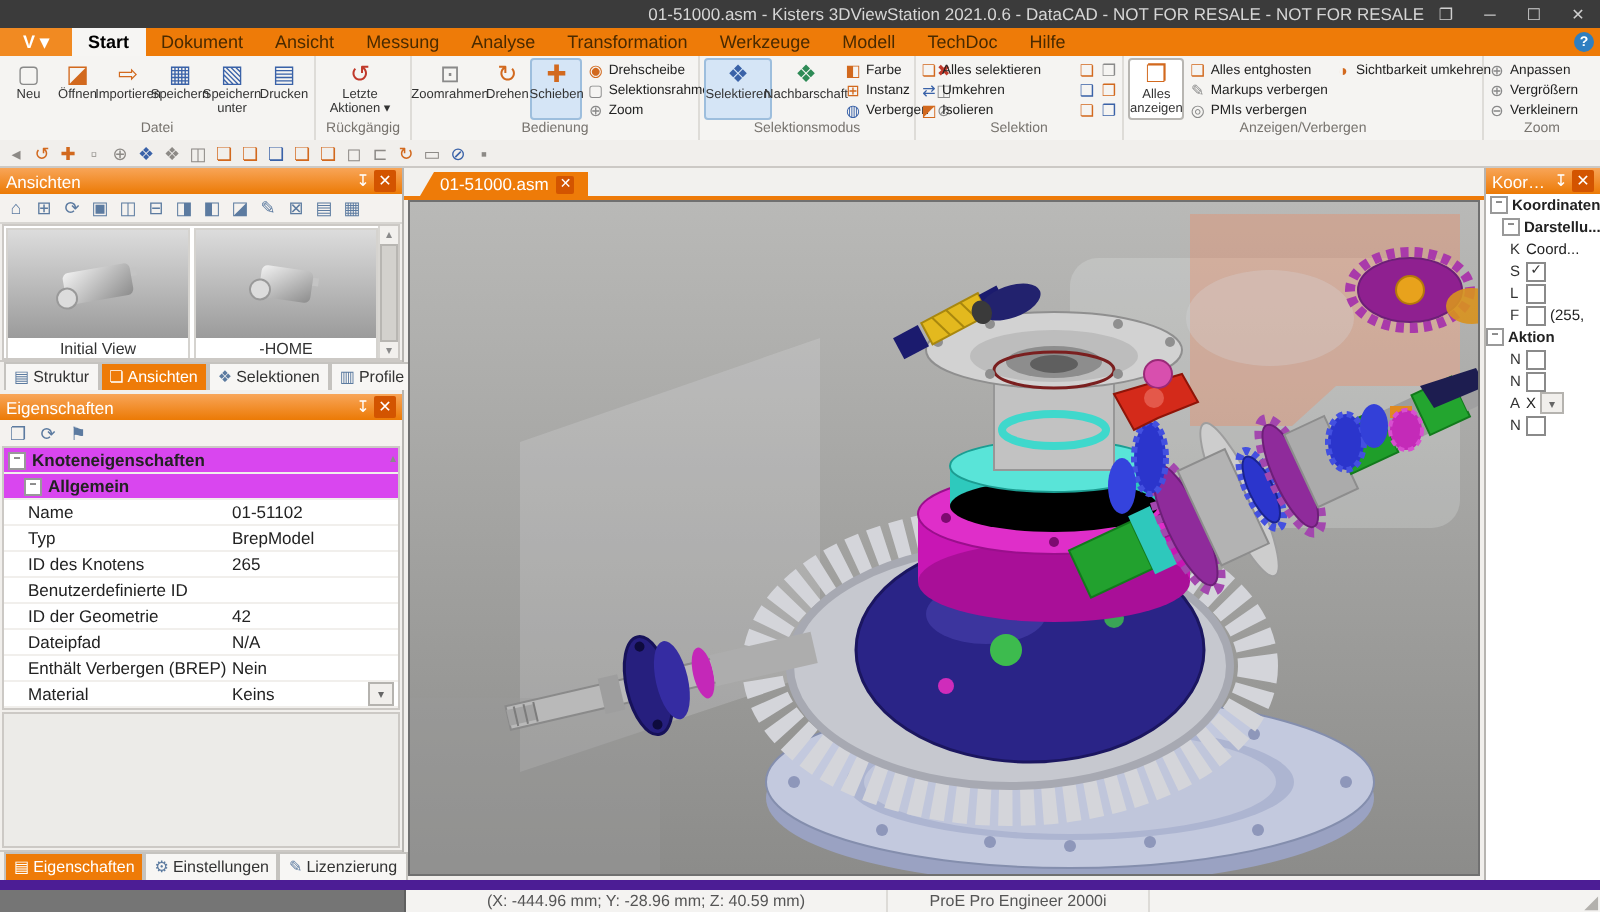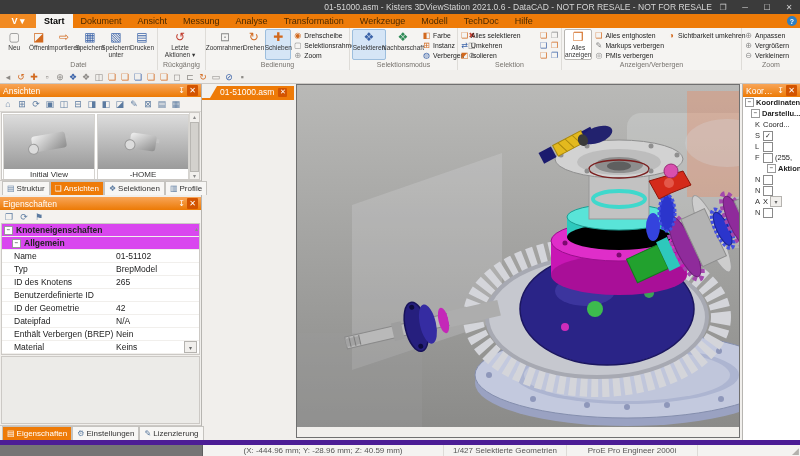--- a/index.html
+++ b/index.html
@@ -69,21 +69,21 @@
   .trow{display:flex;height:12px;align-items:center;border-bottom:1px solid #f1efec;white-space:nowrap;overflow:hidden}
   .trow.sec{font-weight:bold;background:#d946ef}
   .trow .twisty{width:7px;height:7px;border:1px solid #999;font-size:6px;line-height:6px;text-align:center;color:#555;margin:0 3px 0 2px;background:#fff;flex:none}
   .tlab{width:102px;padding-left:12px;overflow:hidden;text-overflow:ellipsis;flex:none}
   .trow.sec .tlab{padding-left:0;width:auto}
   .tval{flex:1;overflow:hidden}
   .ddbox{width:11px;height:10px;border:1px solid #b5b3af;background:#f1efec;font-size:6px;display:flex;align-items:center;justify-content:center;color:#666;margin-right:2px;flex:none}
   .scrmark{position:absolute;right:1px;top:1px;font-size:6px;color:#8a8a8a}
   .eigempty{flex:1;background:#ecebe8;border:1px solid #ccc9c5;margin:1px}
   
-  .vp{flex:1;display:flex;flex-direction:row;min-width:0}
+  .vp{flex:1;display:flex;flex-direction:column;min-width:0}
   .vtabbar{height:14px;background:#f2f1ee;border-bottom:2px solid #ee7b08;display:flex;align-items:flex-end;padding-left:8px;flex:none}
   .vtab{background:#ee7b08;color:#fff;height:12px;display:flex;align-items:center;gap:4px;padding:0 7px 0 10px;font-size:8.5px;clip-path:polygon(7px 0,100% 0,100% 100%,0 100%)}
   .vtab .vclose{font-size:7px;background:#d35400;width:9px;height:9px;display:flex;align-items:center;justify-content:center;border-radius:1px}
   .v3d{flex:1;position:relative;margin:0 2px 2px 2px;border:1px solid #707070;overflow:hidden}
   .v3d svg{position:absolute;left:0;top:0}
   
   .rightcol{width:58px;background:#fff;border-left:1px solid #b7b5b1;display:flex;flex-direction:column;box-sizing:border-box;font-size:7.5px}
   .rrow{display:flex;align-items:center;height:11px;padding-left:2px;white-space:nowrap;overflow:hidden;color:#222}
   .rrow.bold{font-weight:bold}
   .rrow .twisty{width:7px;height:7px;border:1px solid #999;font-size:6px;line-height:6px;text-align:center;color:#555;margin-right:2px;background:#fff;flex:none}
@@ -645,21 +645,21 @@
       </div>
       <div class="rrow" style="padding-left:12px">
         <span class="rlet">L</span>
         <span class="cb"></span>
       </div>
       <div class="rrow" style="padding-left:12px">
         <span class="rlet">F</span>
         <span class="cb"></span>
         <span style="margin-left:2px">(255,</span>
       </div>
-      <div class="rrow bold" style="padding-left:24px">
+      <div class="rrow bold" style="padding-left:0">
         <span class="twisty">−</span>
         <span>Aktion</span>
       </div>
       <div class="rrow" style="padding-left:12px">
         <span class="rlet">N</span>
         <span class="cb"></span>
       </div>
       <div class="rrow" style="padding-left:12px">
         <span class="rlet">N</span>
         <span class="cb"></span>
@@ -672,18 +672,17 @@
       <div class="rrow" style="padding-left:12px">
         <span class="rlet">N</span>
         <span class="cb"></span>
       </div>
     </div>
   </div>
 
   <div class="statusbar">
     <div class="stcell stleft"></div>
     <div class="stcell" style="width:240px">(X: -444.96 mm; Y: -28.96 mm; Z: 40.59 mm)</div>
-    <div class="stcell" style="width:122px">1/427 Selektierte Geometrien</div>
     <div class="stcell" style="width:130px">ProE Pro Engineer 2000i</div>
     <div class="stgrip">◢</div>
   </div>
 
 </div>
 
 </body></html>

